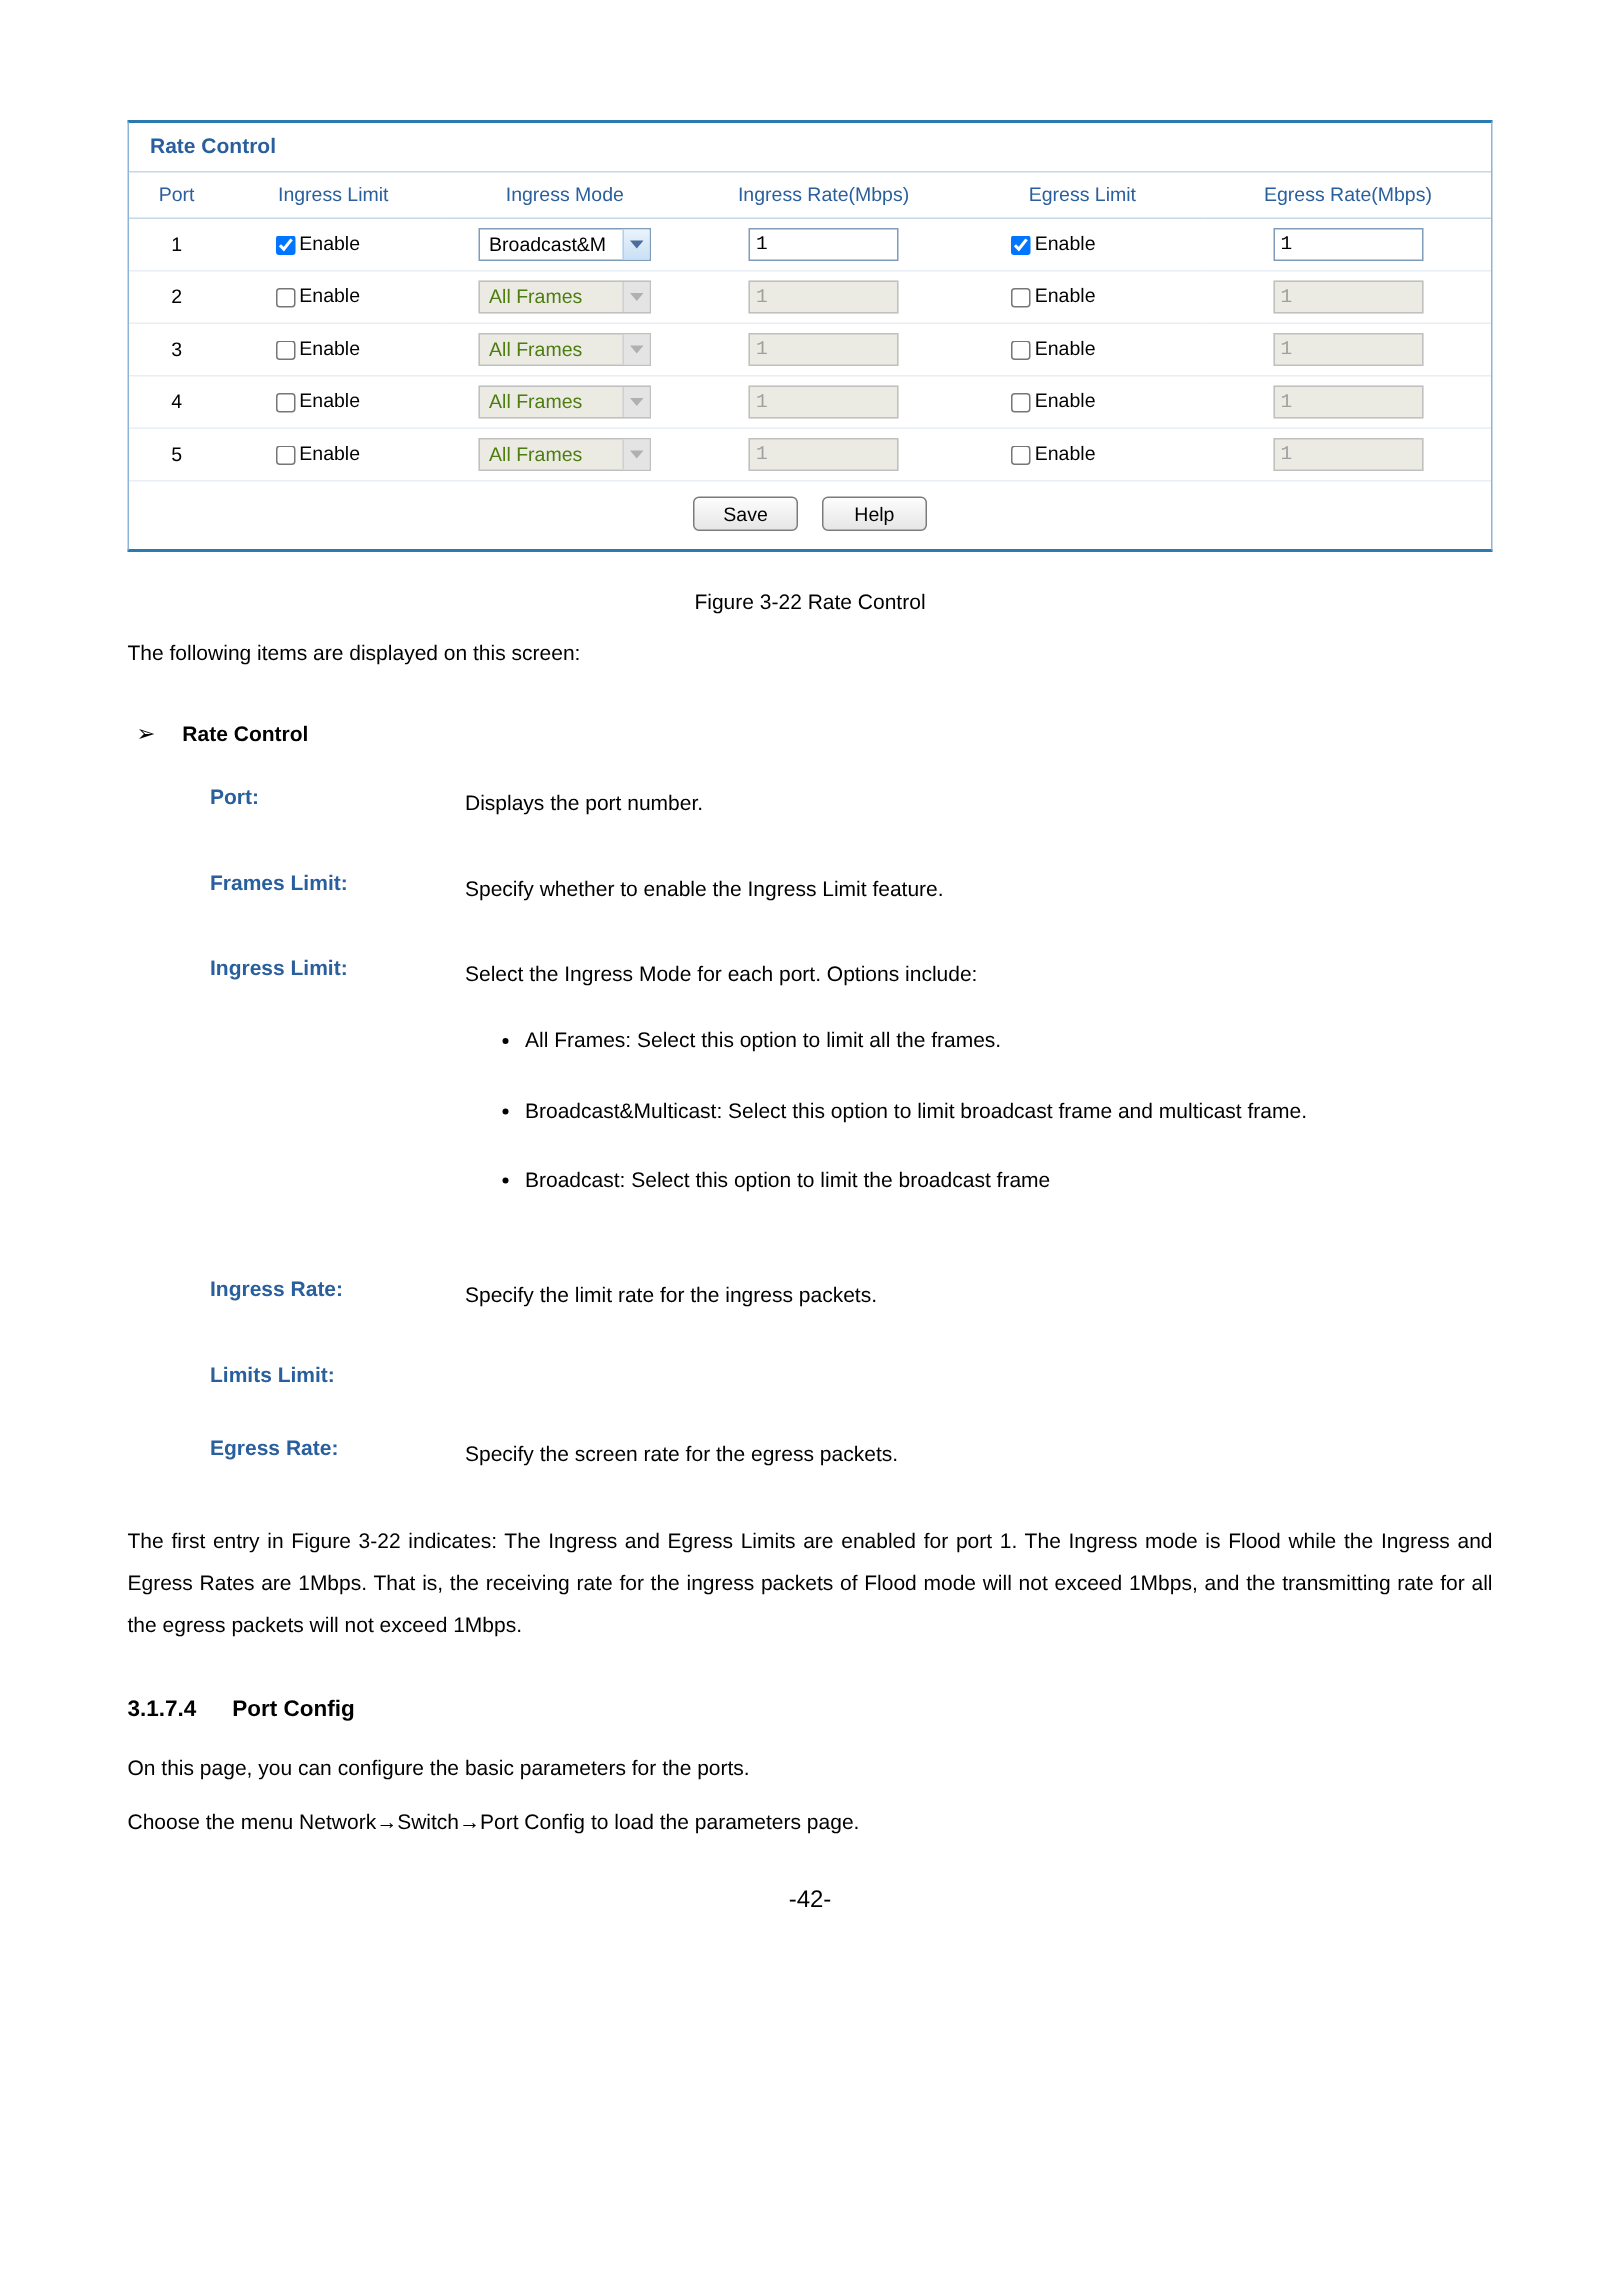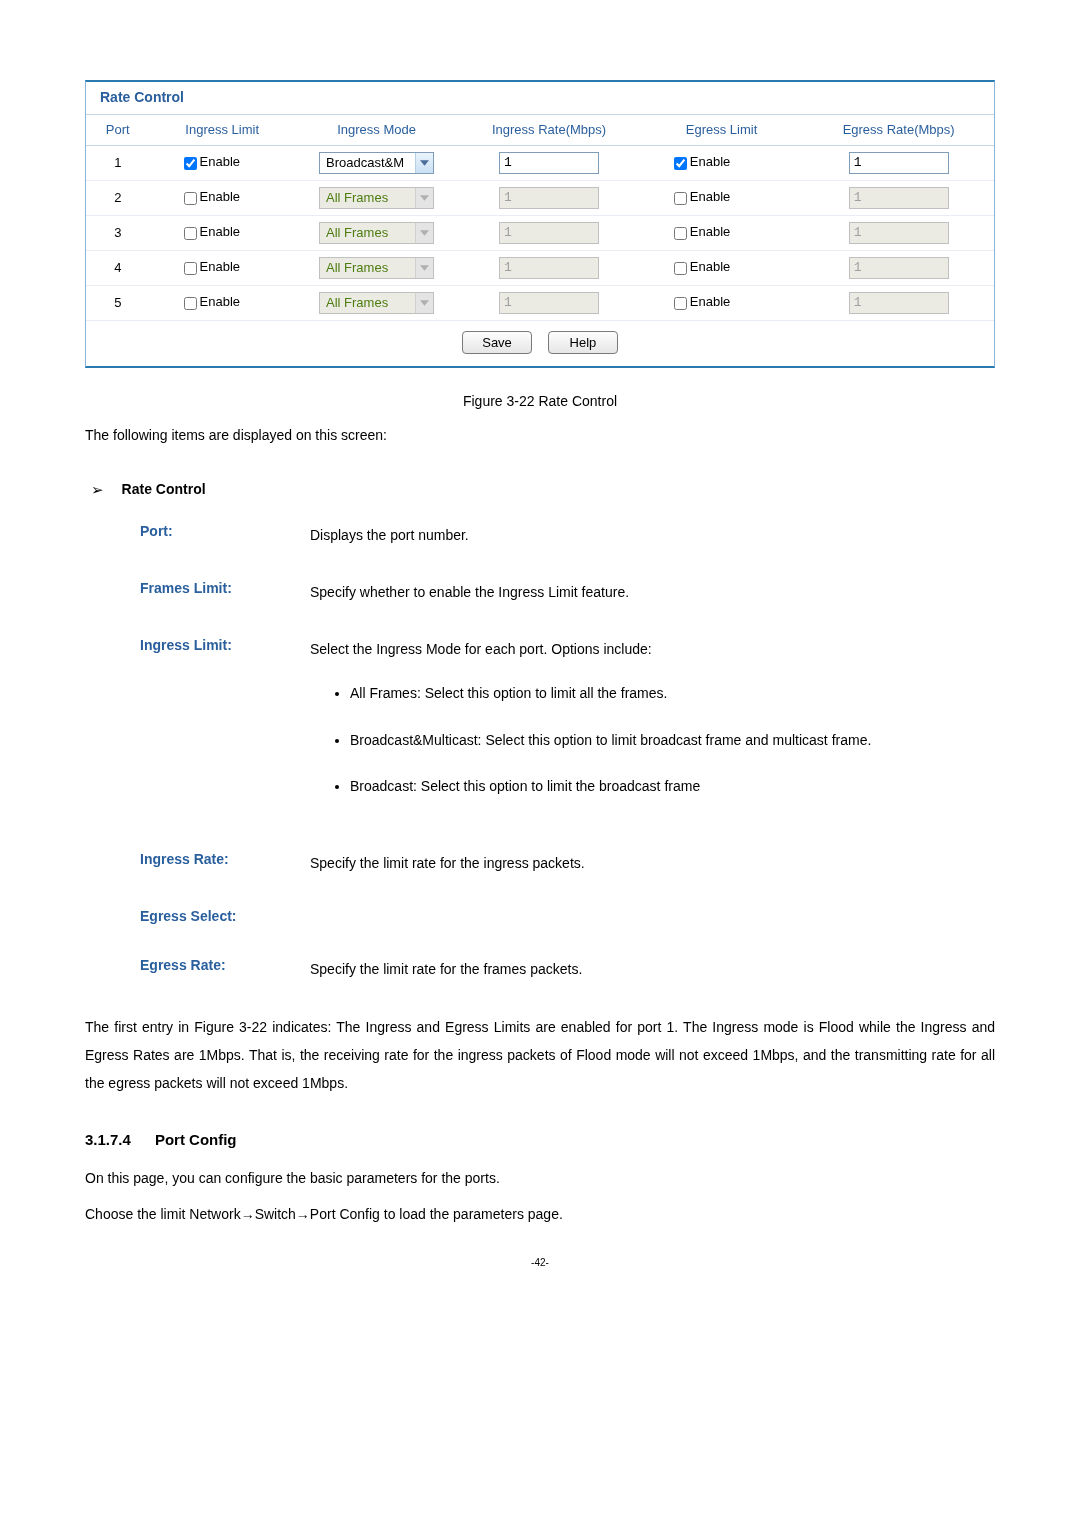--- a/index.html
+++ b/index.html
@@ -81,21 +81,21 @@
   .arrow-glyph { font-size: 15px; margin-right: 18px; margin-left: 6px; }
   .section-head-label { font-weight: bold; font-size: 14px; }
   .def-list { margin-left: 55px; margin-top: 22px; }
   .def-row { display: flex; margin-bottom: 30px; align-items: flex-start; }
   .def-term { color: #2a5f9e; font-weight: bold; width: 170px; flex-shrink: 0; font-size: 14px; }
   .def-desc { flex: 1; font-size: 14px; line-height: 1.9; text-align: justify; }
   .def-desc ul { list-style: disc; padding-left: 40px; margin-top: 18px; }
   .def-desc ul li { margin-bottom: 20px; text-align: justify; }
   .h4 { font-weight: bold; font-size: 15px; margin: 32px 0 14px 0; }
   .h4-num { margin-right: 24px; }
-  .page-num { text-align: center; font-size: 10px; margin-top: 28px; }
+  .page-num { text-align: center; font-size: 16px; margin-top: 28px; }
   .nav-line b { font-weight: normal; }
 </style>
 </head>
 <body>
 
 <div class="panel">
   <div class="panel-title">Rate Control</div>
   <div class="grid">
     <div class="grid-head">
       <div class="grid-headcell col-port">Port</div>
@@ -215,33 +215,33 @@
         <li>Broadcast&amp;Multicast: Select this option to limit broadcast frame and multicast frame.</li>
         <li>Broadcast: Select this option to limit the broadcast frame</li>
       </ul>
     </div>
   </div>
   <div class="def-row">
     <div class="def-term">Ingress Rate:</div>
     <div class="def-desc">Specify the limit rate for the ingress packets.</div>
   </div>
   <div class="def-row">
-    <div class="def-term">Egress Select:</div>
+    <div class="def-term">Limits Limit:</div>
   </div>
   <div class="def-row">
     <div class="def-term">Egress Rate:</div>
-    <div class="def-desc">Specify the limit rate for the frames packets.</div>
+    <div class="def-desc">Specify the screen rate for the egress packets.</div>
   </div>
 </div>
 
 <p class="para">The first entry in Figure 3-22 indicates: The Ingress and Egress Limits are enabled for port 1. The Ingress mode is Flood while the Ingress and Egress Rates are 1Mbps. That is, the receiving rate for the ingress packets of Flood mode will not exceed 1Mbps, and the transmitting rate for all the egress packets will not exceed 1Mbps.</p>
 
 <div class="h4">
   <span class="h4-num">3.1.7.4</span><span>Port Config</span>
 </div>
 
 <p class="para">On this page, you can configure the basic parameters for the ports.</p>
 
 <p class="para nav-line">
-  <span>Choose the limit </span><b>Network→Switch→Port Config</b><span> to load the parameters page.</span>
+  <span>Choose the menu </span><b>Network→Switch→Port Config</b><span> to load the parameters page.</span>
 </p>
 
 <div class="page-num">-42-</div>
 
 </body></html>

